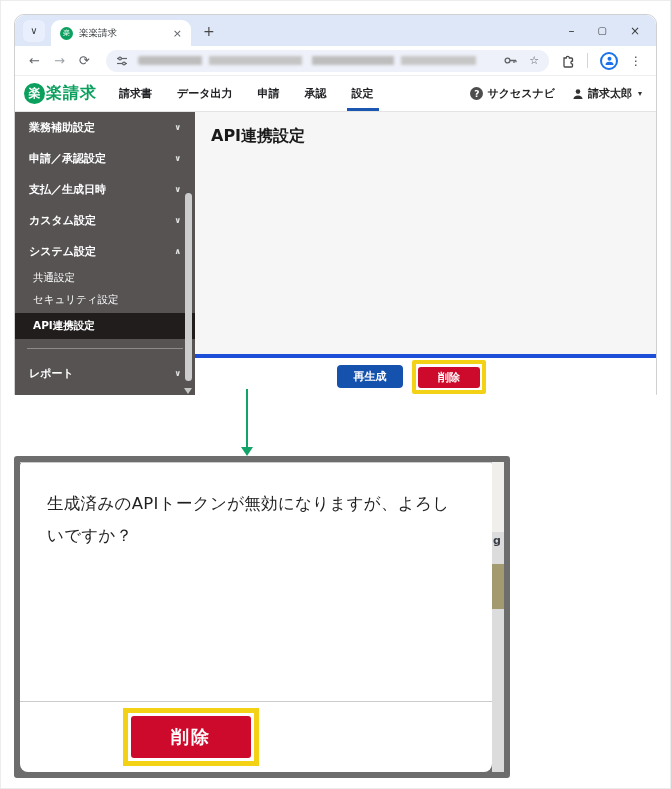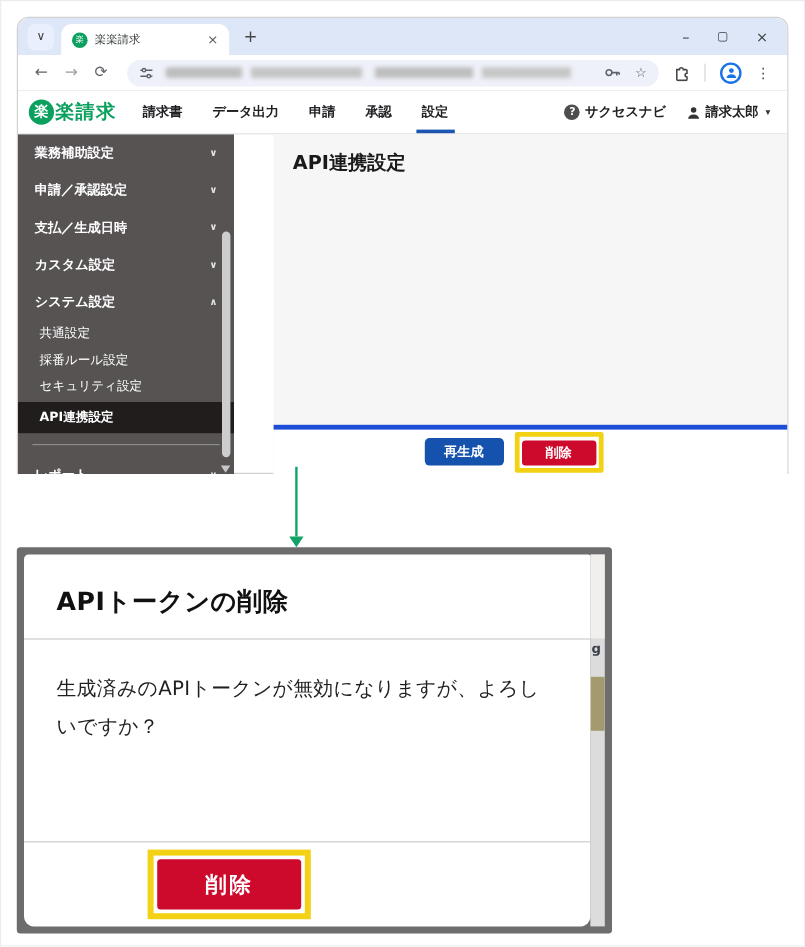--- a/index.html
+++ b/index.html
@@ -39,21 +39,21 @@
   .logotext { color:#0ba05e; font-weight:bold; font-size:16px; letter-spacing:1px; }
   .appnav { display:flex; margin-left:22px; gap:25px; height:100%; align-items:center; }
   .appnav .nitem { position:relative; font-size:11px; font-weight:bold; color:#202124; height:100%; display:flex; align-items:center; }
   .appnav .nitem.active::after { content:""; position:absolute; left:-5px; right:-5px; bottom:0; height:3px; background:#1b57b1; }
   .hdr-right { margin-left:auto; margin-right:14px; display:flex; align-items:center; gap:17px; }
   .helpwrap,.userwrap { display:flex; align-items:center; gap:4px; font-size:11px; font-weight:bold; color:#222; }
   .qicon { width:13px; height:13px; border-radius:50%; background:#4d4d4d; color:#fff; font-size:9px; display:flex; align-items:center; justify-content:center; }
   .caret { font-size:8px; color:#333; margin-left:2px; }
 
   
-  .appbody { position:relative; height:283px; display:flex;gap:33px; }
+  .appbody { position:relative; height:283px; display:flex; }
   .sidebar { position:relative; width:180px; background:#575353; color:#fff; overflow:hidden; flex:0 0 auto; }
   .sitem { display:flex; justify-content:space-between; align-items:center; padding:8px 14px; font-size:11px; font-weight:bold; }
   .sitem .chev { font-size:8px; color:#e3e3e3; }
   .subitem { padding:4px 14px 4px 18px; font-size:10.5px; }
   .subitem.active { background:#211d1d; font-weight:bold; padding:6px 14px 6px 18px; margin-top:2px; }
   .sdivider { border-top:1px solid #8c8a8a; margin:9px 12px; }
   .sb-scroll { position:absolute; right:3px; top:81px; width:7px; height:188px; border-radius:4px; background:#cdcdcd; }
   .sb-arrow { position:absolute; right:3px; bottom:1px; width:0; height:0; border-left:4px solid transparent; border-right:4px solid transparent; border-top:6px solid #c6c6c6; }
 
   .mainarea { position:relative; flex:1; background:#f6f6f6; }
@@ -200,21 +200,20 @@
         </div>
         <div class="sitem">
           <span>カスタム設定</span>
           <span class="chev">∨</span>
         </div>
         <div class="sitem">
           <span>システム設定</span>
           <span class="chev">∧</span>
         </div>
         <div class="subitem">共通設定</div>
-        <div class="subitem">採番ルール設定</div>
         <div class="subitem">セキュリティ設定</div>
         <div class="subitem active">API連携設定</div>
         <div class="sdivider"></div>
         <div class="sitem">
           <span>レポート</span>
           <span class="chev">∨</span>
         </div>
         <div class="sb-scroll"></div>
         <div class="sb-arrow"></div>
       </div>
@@ -235,21 +234,20 @@
   <div class="garrow-head"></div>
 
   <div class="dialogcrop">
     <div class="dialoginner">
       <div class="dim-strip">
         <div class="dim-top"></div>
         <div class="dim-frag">g</div>
         <div class="dim-tan"></div>
       </div>
       <div class="modal">
-        <div class="mtitle">APIトークンの削除</div>
         <div class="mdivider"></div>
         <div class="mbody">生成済みのAPIトークンが無効になりますが、よろしいですか？</div>
         <div class="mfooter">
           <span class="hl-frame-lg">
             <button class="btn-red-lg">削除</button>
           </span>
         </div>
       </div>
     </div>
   </div>

